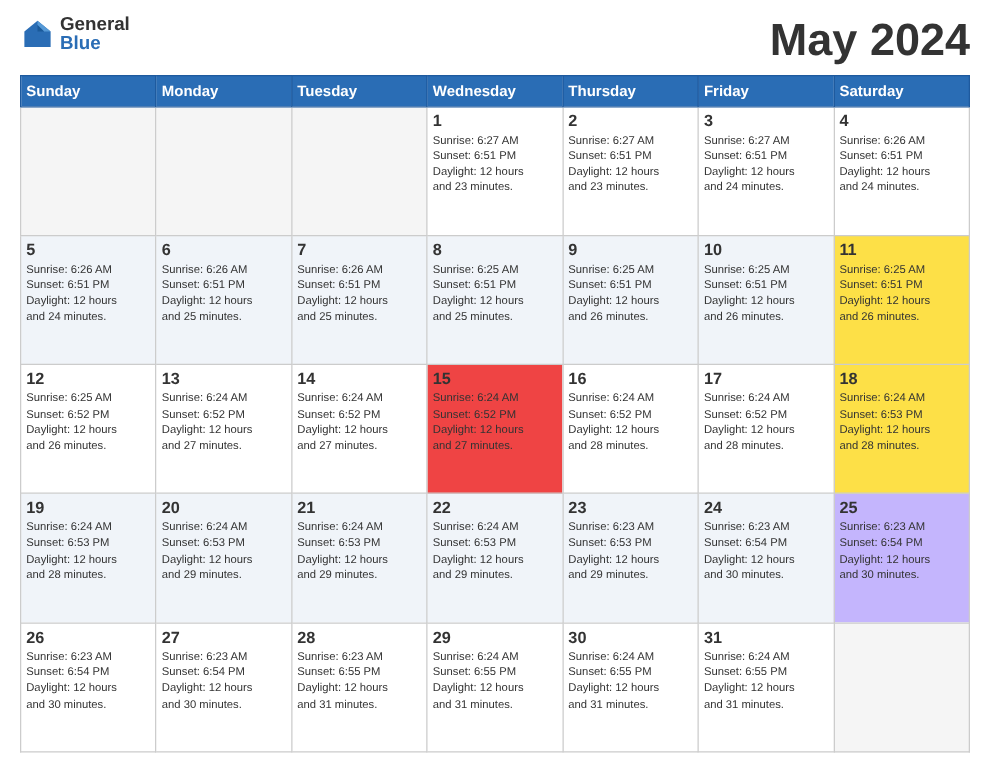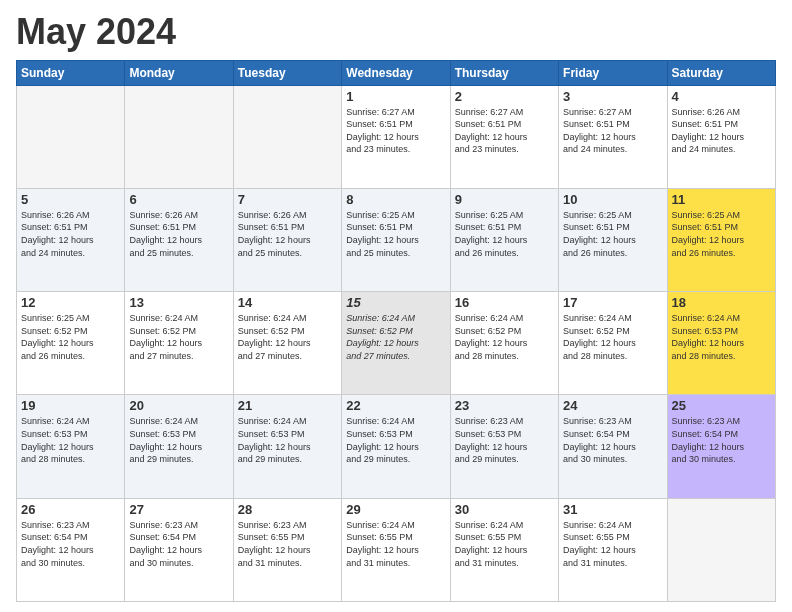--- a/index.html
+++ b/index.html
@@ -98,20 +98,31 @@
       font-size: 9px;
       color: #333;
       line-height: 1.4;
     }
   </style>
 </head>
 <body>
 
 <div class="page">
   <div class="header">
+    <div class="logo">
+      <svg class="logo-icon" viewBox="0 0 32 32" xmlns="http://www.w3.org/2000/svg">
+        <polygon points="16,4 28,14 28,28 4,28 4,14" fill="#2a6db5"></polygon>
+        <polygon points="16,4 28,14 22,14 16,8" fill="#5599d6"></polygon>
+        <polygon points="16,8 22,14 16,14" fill="#1a5a9a"></polygon>
+      </svg>
+      <div class="logo-text">
+        <span class="logo-general">General</span>
+        <span class="logo-blue">Blue</span>
+      </div>
+    </div>
     <div class="title-block">
       <div class="main-title">May 2024</div>
     </div>
   </div>
 
   <table class="calendar">
     <thead>
       <tr>
         <th>Sunday</th>
         <th>Monday</th>
@@ -222,21 +233,21 @@
 Daylight: 12 hours
 and 27 minutes.</div>
           </td>
           <td style="background: rgb(255, 255, 255);">
             <span class="day-num">14</span>
             <div class="day-info" style="white-space: pre-line;">Sunrise: 6:24 AM
 Sunset: 6:52 PM
 Daylight: 12 hours
 and 27 minutes.</div>
           </td>
-          <td style="background: #e5e5e5; font-style: italic;">
+          <td style="background: #ef4444;">
             <span class="day-num">15</span>
             <div class="day-info" style="white-space: pre-line;">Sunrise: 6:24 AM
 Sunset: 6:52 PM
 Daylight: 12 hours
 and 27 minutes.</div>
           </td>
           <td style="background: rgb(255, 255, 255);">
             <span class="day-num">16</span>
             <div class="day-info" style="white-space: pre-line;">Sunrise: 6:24 AM
 Sunset: 6:52 PM

